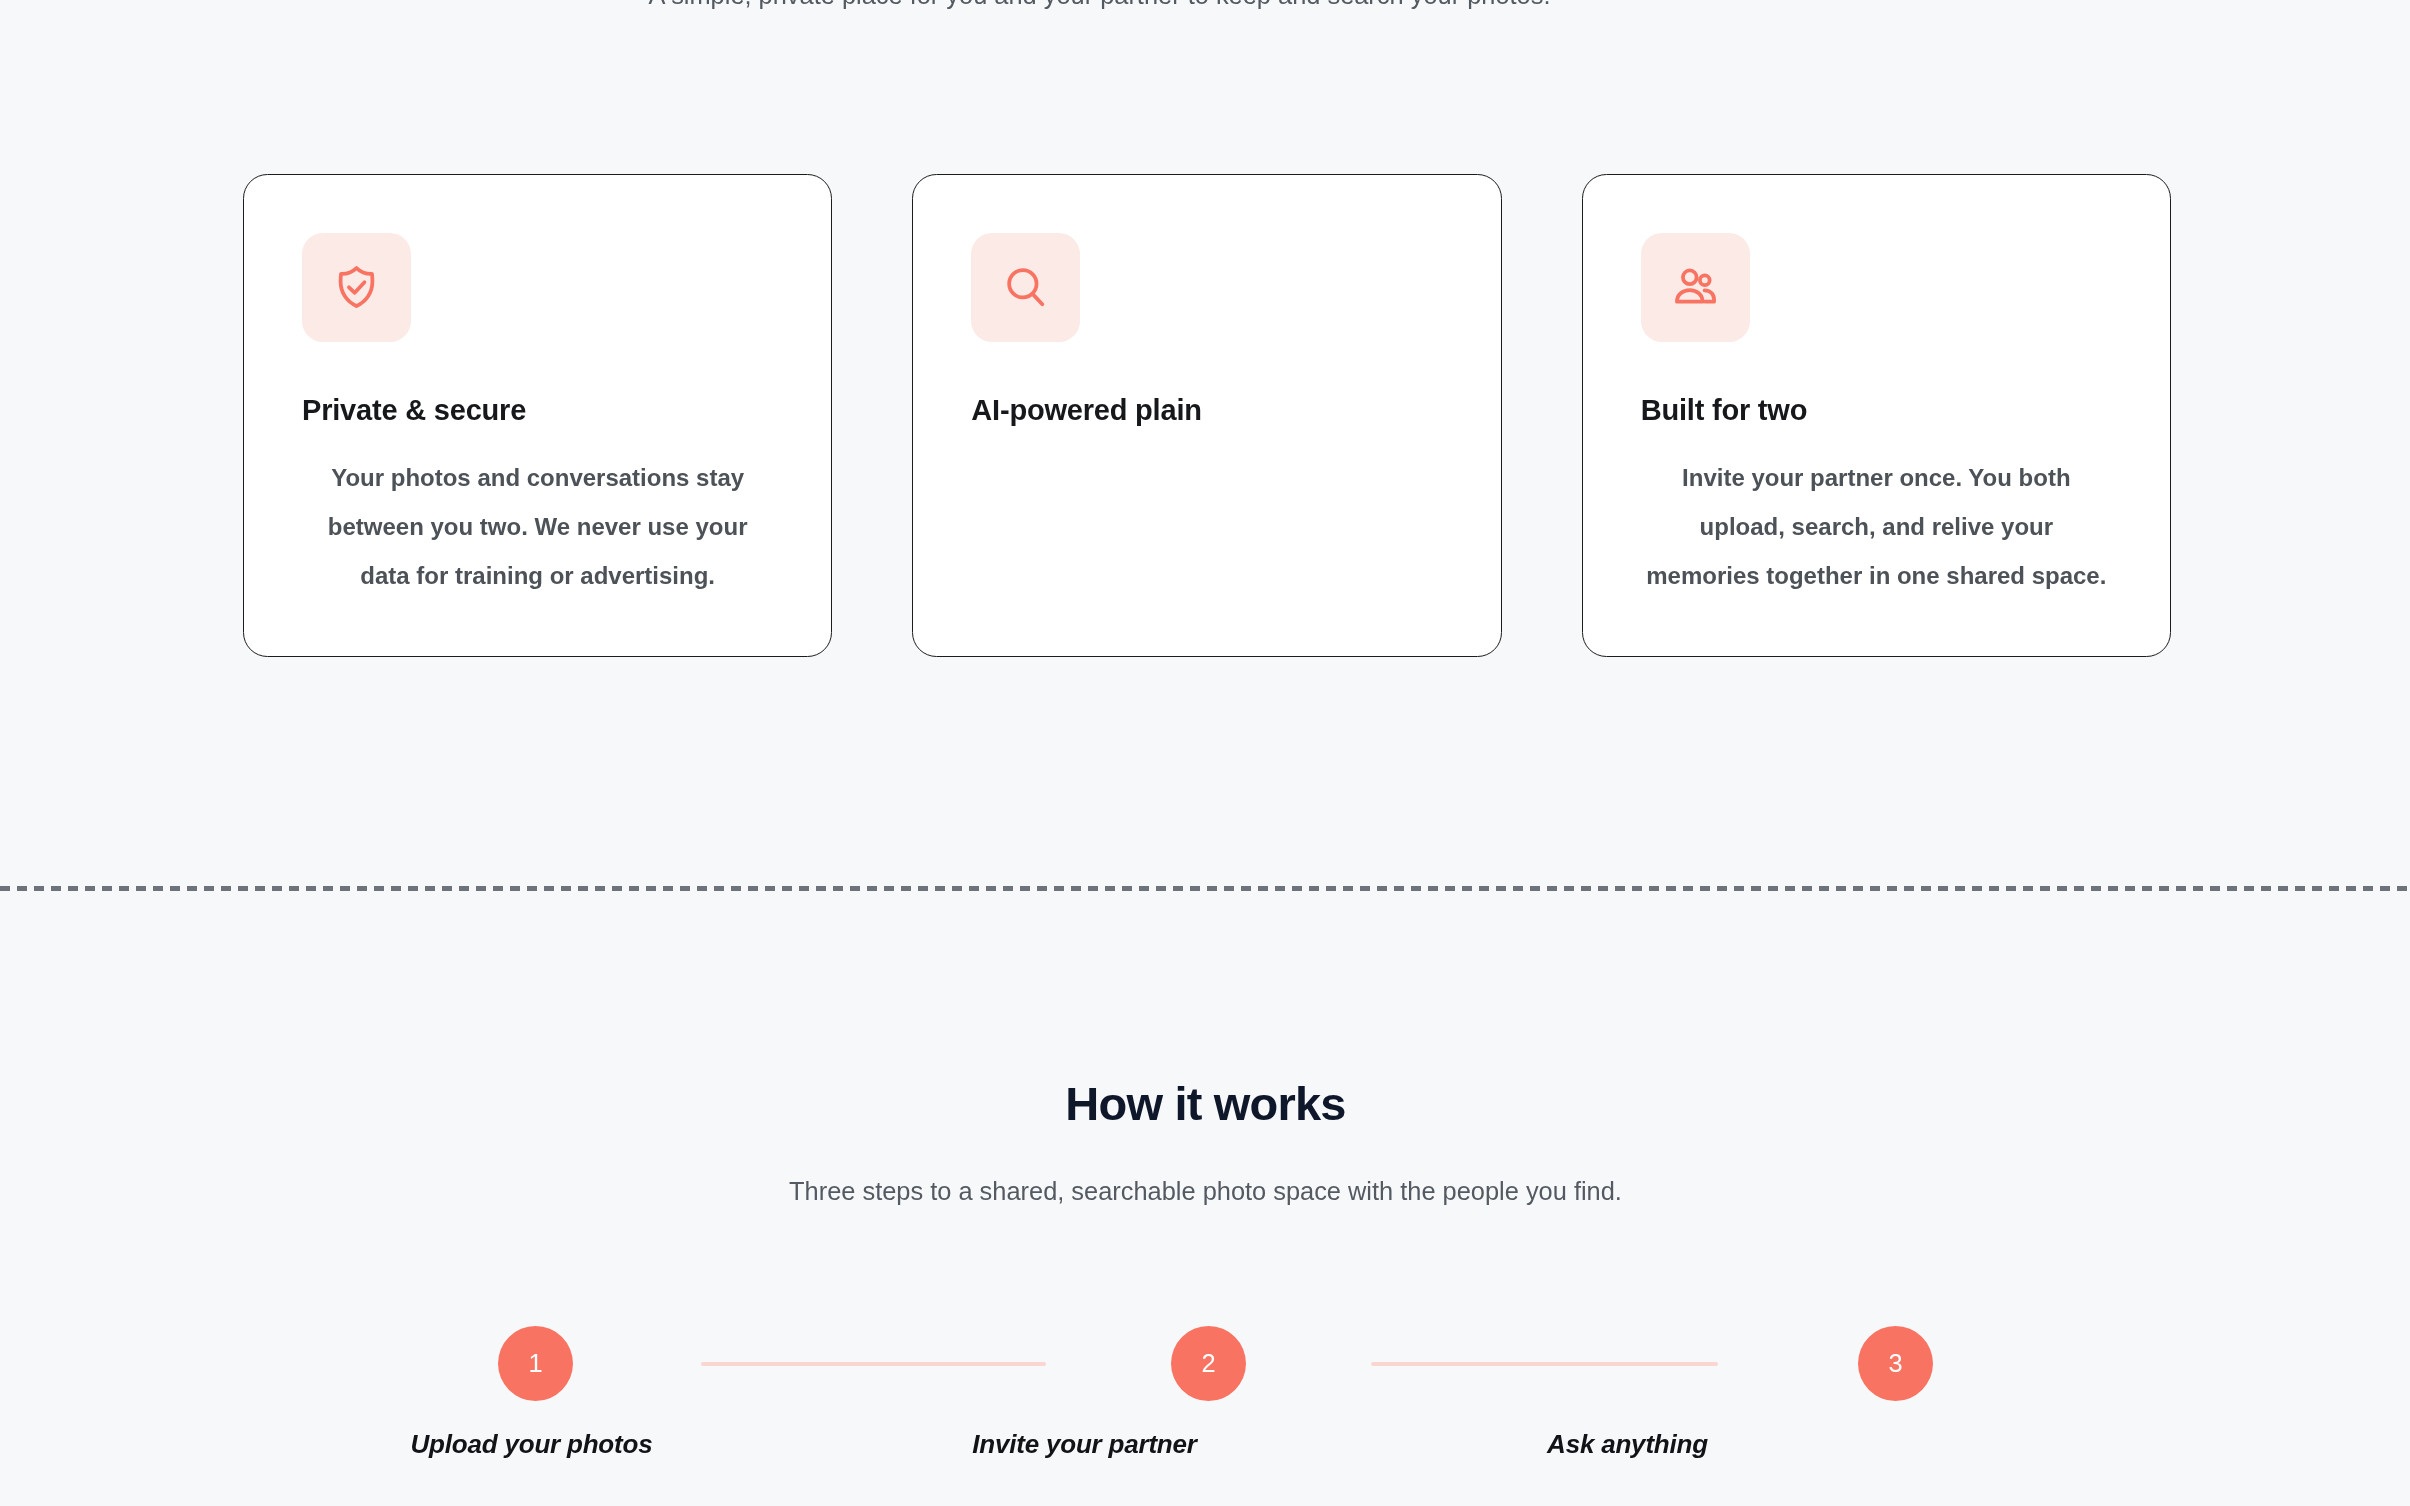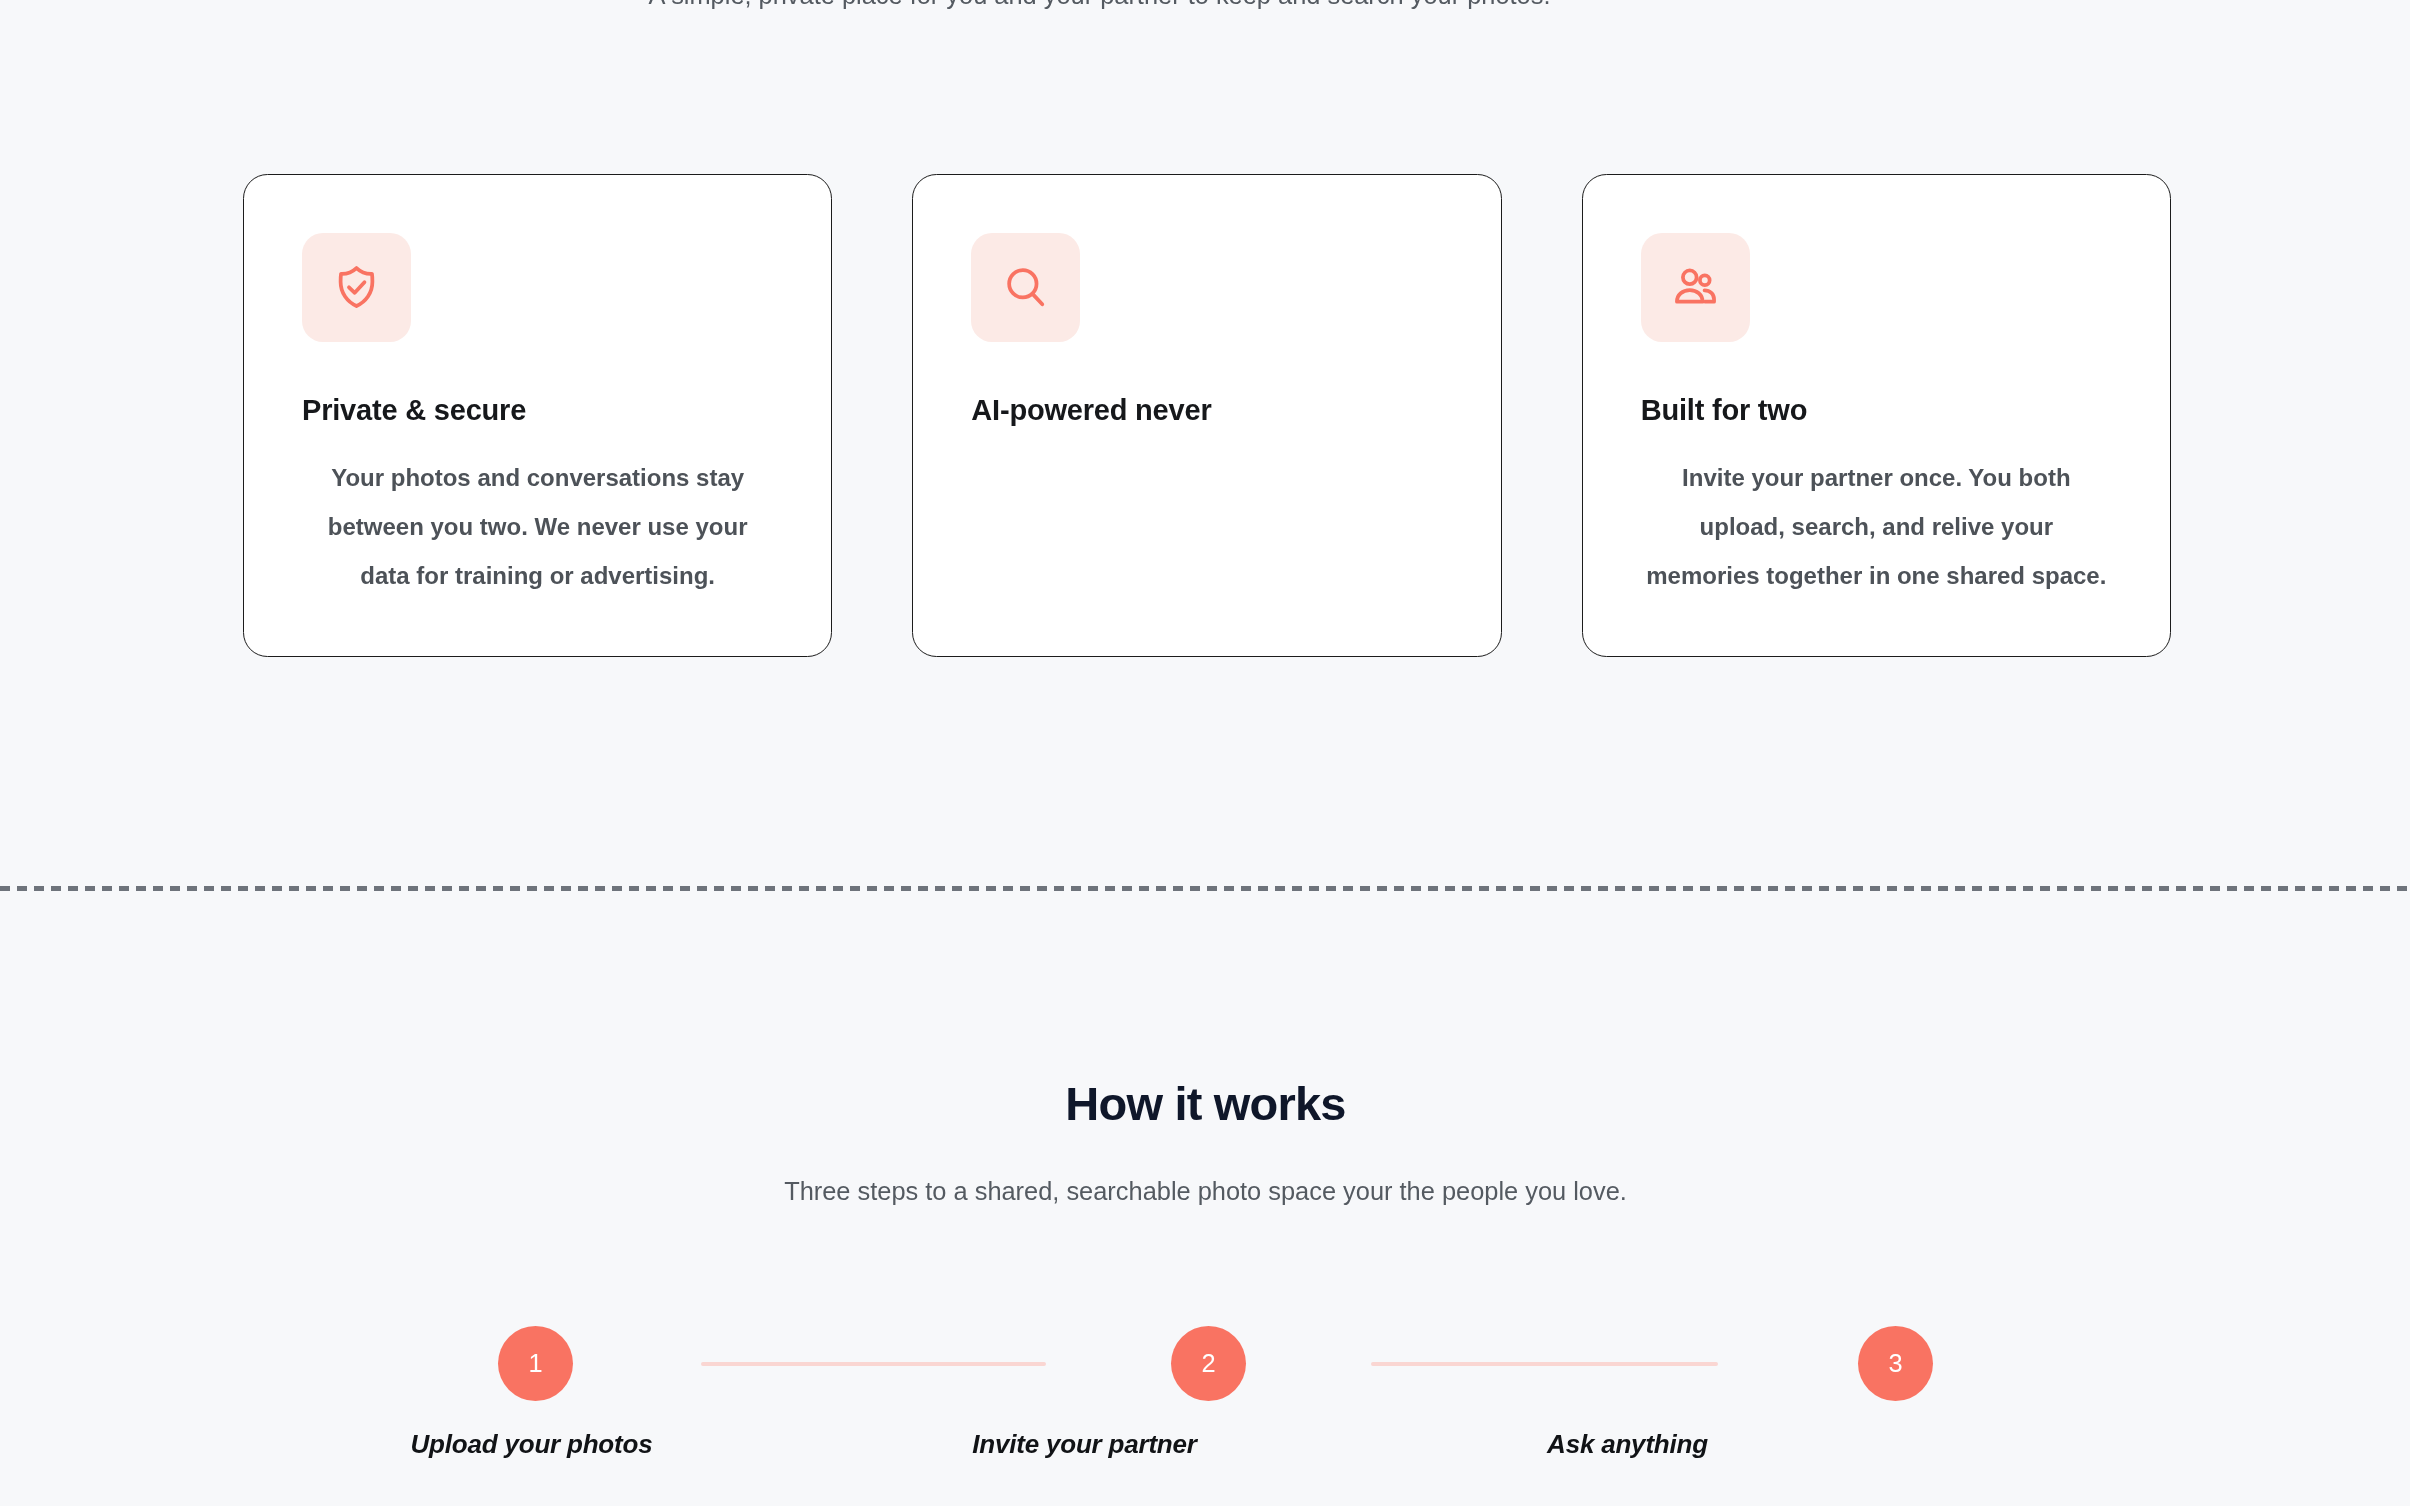--- a/index.html
+++ b/index.html
@@ -195,21 +195,21 @@
       <p class="card-body">Your photos and conversations stay between you two. We never use your data for training or advertising.</p>
     </div>
 
     <div class="card">
       <div class="icon-tile">
         <svg width="53" height="53" viewBox="0 0 24 24" fill="none" stroke="#F97362" stroke-width="1.7" stroke-linecap="round" stroke-linejoin="round">
           <circle cx="10.8" cy="10.3" r="6.2"></circle>
           <line x1="15.4" y1="15.1" x2="19.6" y2="19.6"></line>
         </svg>
       </div>
-      <h3 class="card-title">AI-powered never</h3>
+      <h3 class="card-title">AI-powered plain</h3>
     </div>
 
     <div class="card">
       <div class="icon-tile">
         <svg width="53" height="53" viewBox="0 0 24 24" fill="none" stroke="#F97362" stroke-width="1.7" stroke-linecap="round" stroke-linejoin="round">
           <circle cx="9.4" cy="7.4" r="3.1"></circle>
           <circle cx="16.2" cy="8.7" r="2.2"></circle>
           <path d="M3.6 18.4c0-3.2 2.6-5.2 5.8-5.2s5.8 2 5.8 5.2z"></path>
           <path d="M16.1 13.3c2.5 0 4.3 1.6 4.3 4v1.1h-4"></path>
         </svg>
@@ -217,21 +217,21 @@
       <h3 class="card-title">Built for two</h3>
       <p class="card-body">Invite your partner once. You both upload, search, and relive your memories together in one shared space.</p>
     </div>
 
   </section>
 
   <div class="divider"></div>
 
   <h2 class="how-title">How it works</h2>
 
-  <p class="how-sub">Three steps to a shared, searchable photo space your the people you love.</p>
+  <p class="how-sub">Three steps to a shared, searchable photo space with the people you find.</p>
 
   <div class="steps">
 
     <div class="connector connector-1"></div>
     <div class="connector connector-2"></div>
 
     <div class="step step-1">
       <div class="step-badge">1</div>
       <div class="step-label">Upload your photos</div>
     </div>

